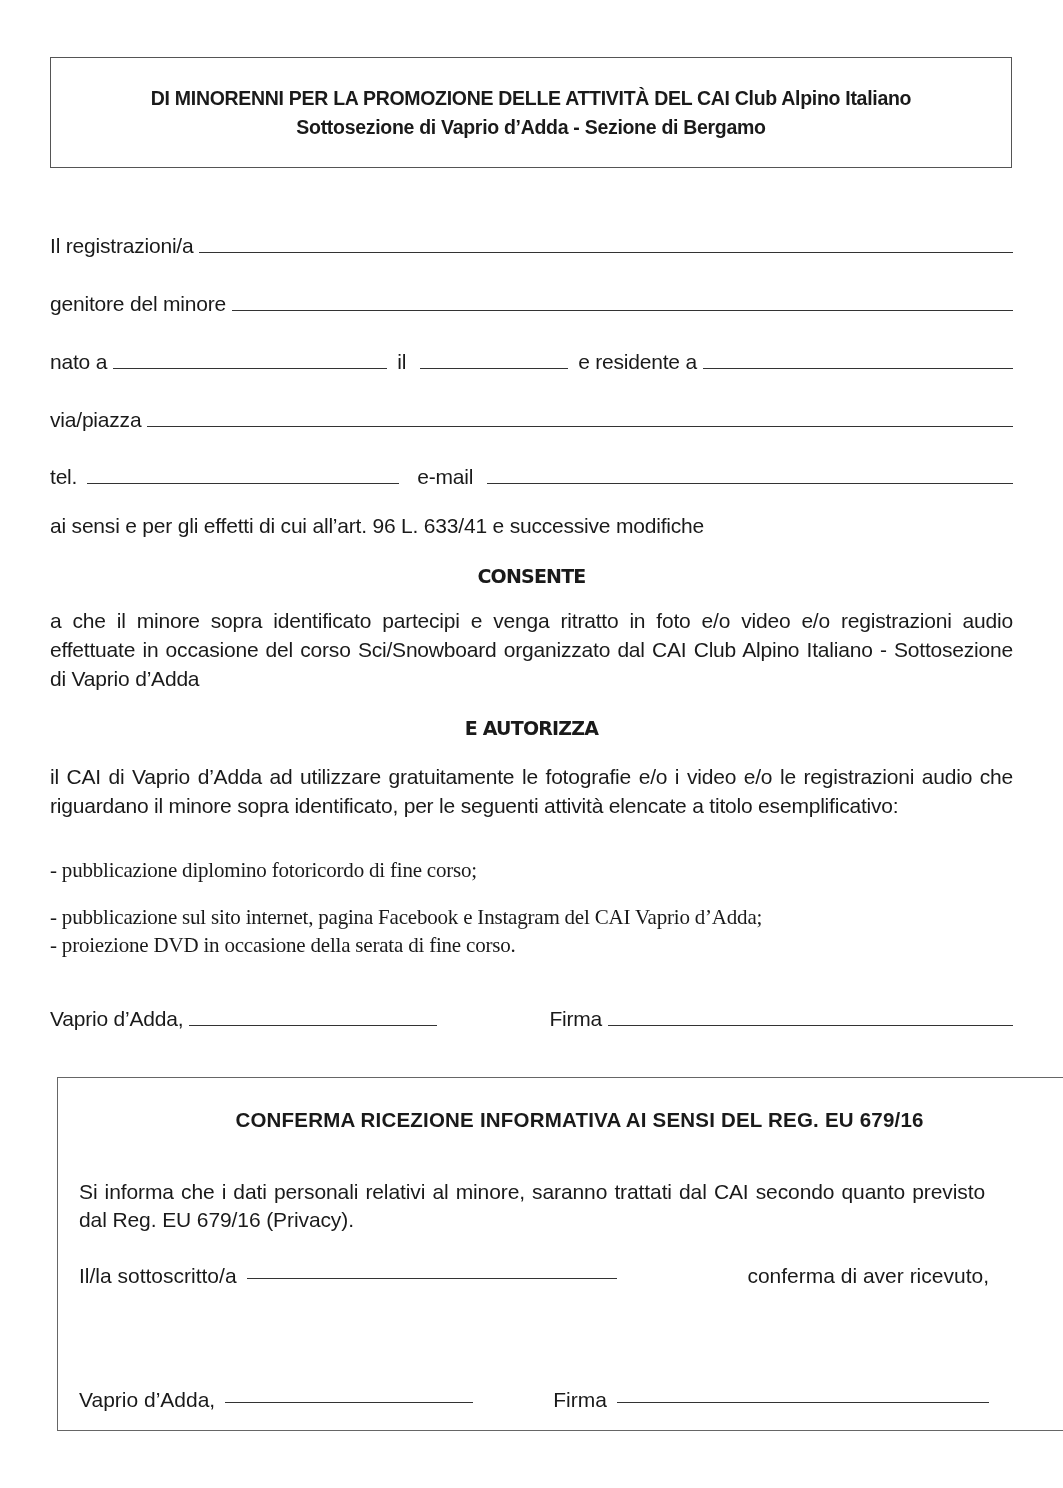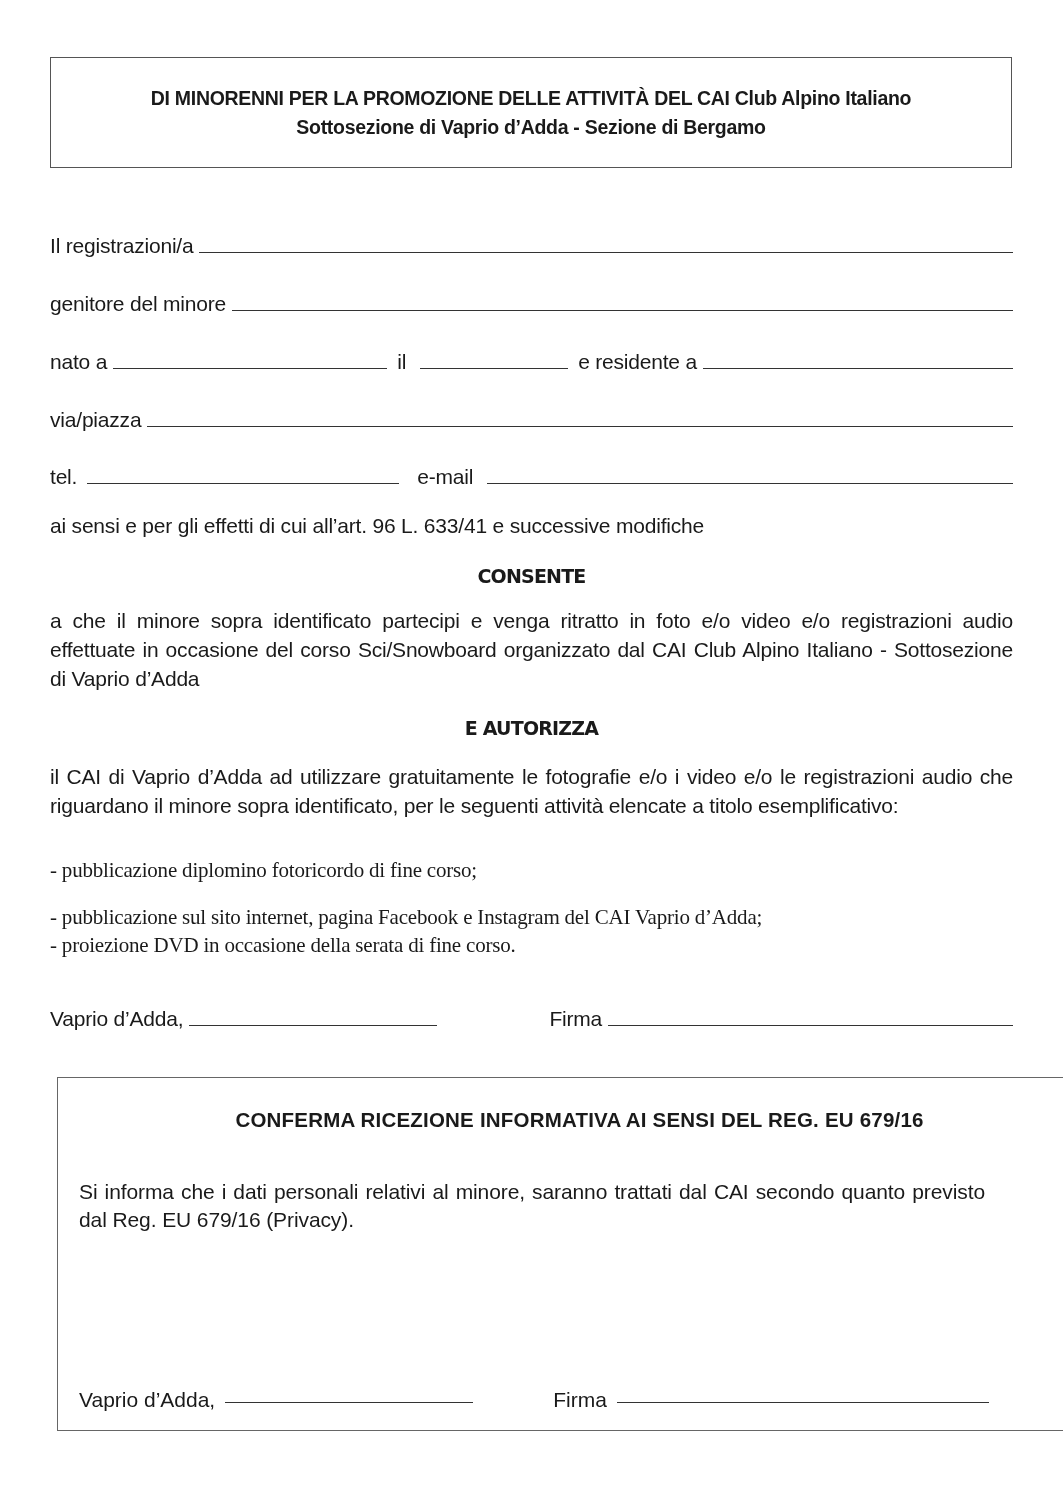--- a/index.html
+++ b/index.html
@@ -108,20 +108,25 @@
   <span class="lbl">Firma</span>
   <span class="line grow"></span>
 </div>
 
 <div class="privacy-box">
   <div class="pv-title">
     <div>CONFERMA RICEZIONE INFORMATIVA AI SENSI DEL REG. EU 679/16</div>
   </div>
   <div class="pv-text" style="top:100px;">Si informa che i dati personali relativi al minore, saranno trattati dal CAI secondo quanto previsto dal Reg. EU 679/16 (Privacy).</div>
 
+  <div class="pv-row" style="top:182px;">
+    <span style="white-space:nowrap;padding-right:10px;">Il/la sottoscritto/a</span>
+    <span class="line" style="width:370px;"></span>
+    <span style="white-space:nowrap;padding-left:14px;flex:1;text-align:right;">conferma di aver ricevuto,</span>
+  </div>
 
   <div class="pv-row" style="top:306px;">
     <span style="white-space:nowrap;padding-right:10px;">Vaprio d’Adda,</span>
     <span class="line" style="width:248px;"></span>
     <span style="width:80px;"></span>
     <span style="white-space:nowrap;padding-right:10px;">Firma</span>
     <span class="line grow"></span>
   </div>
 </div>
 

